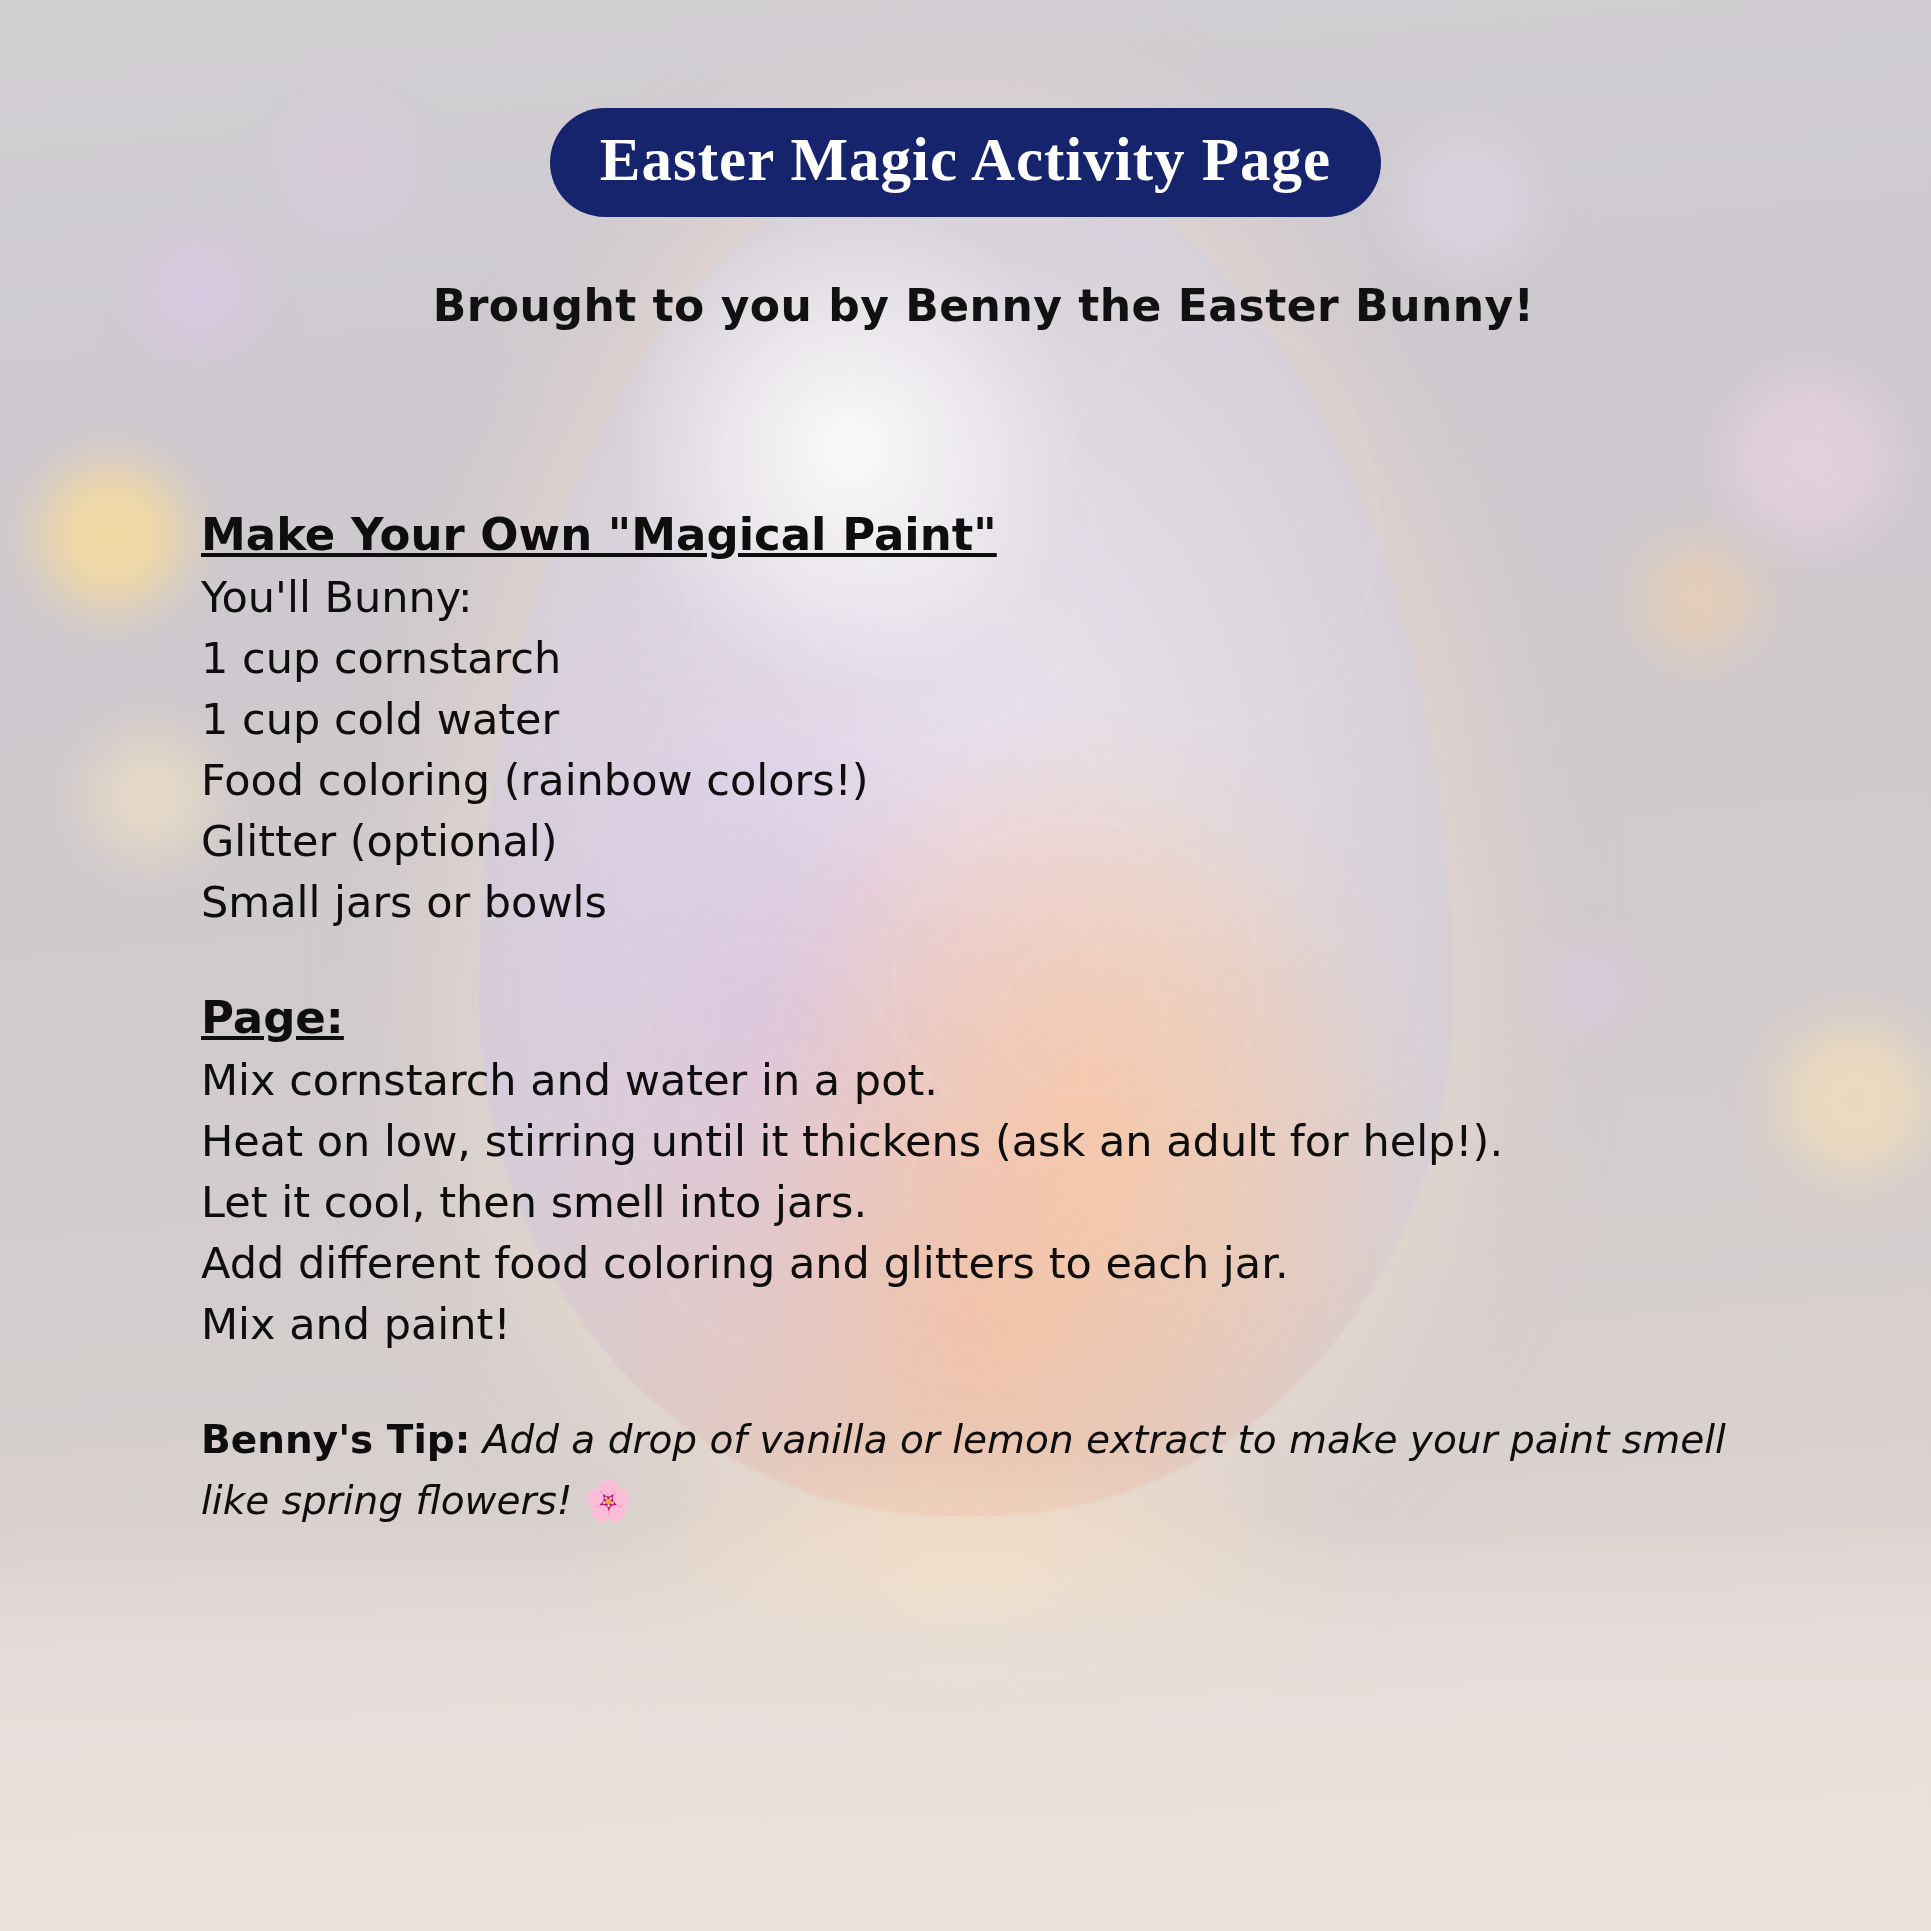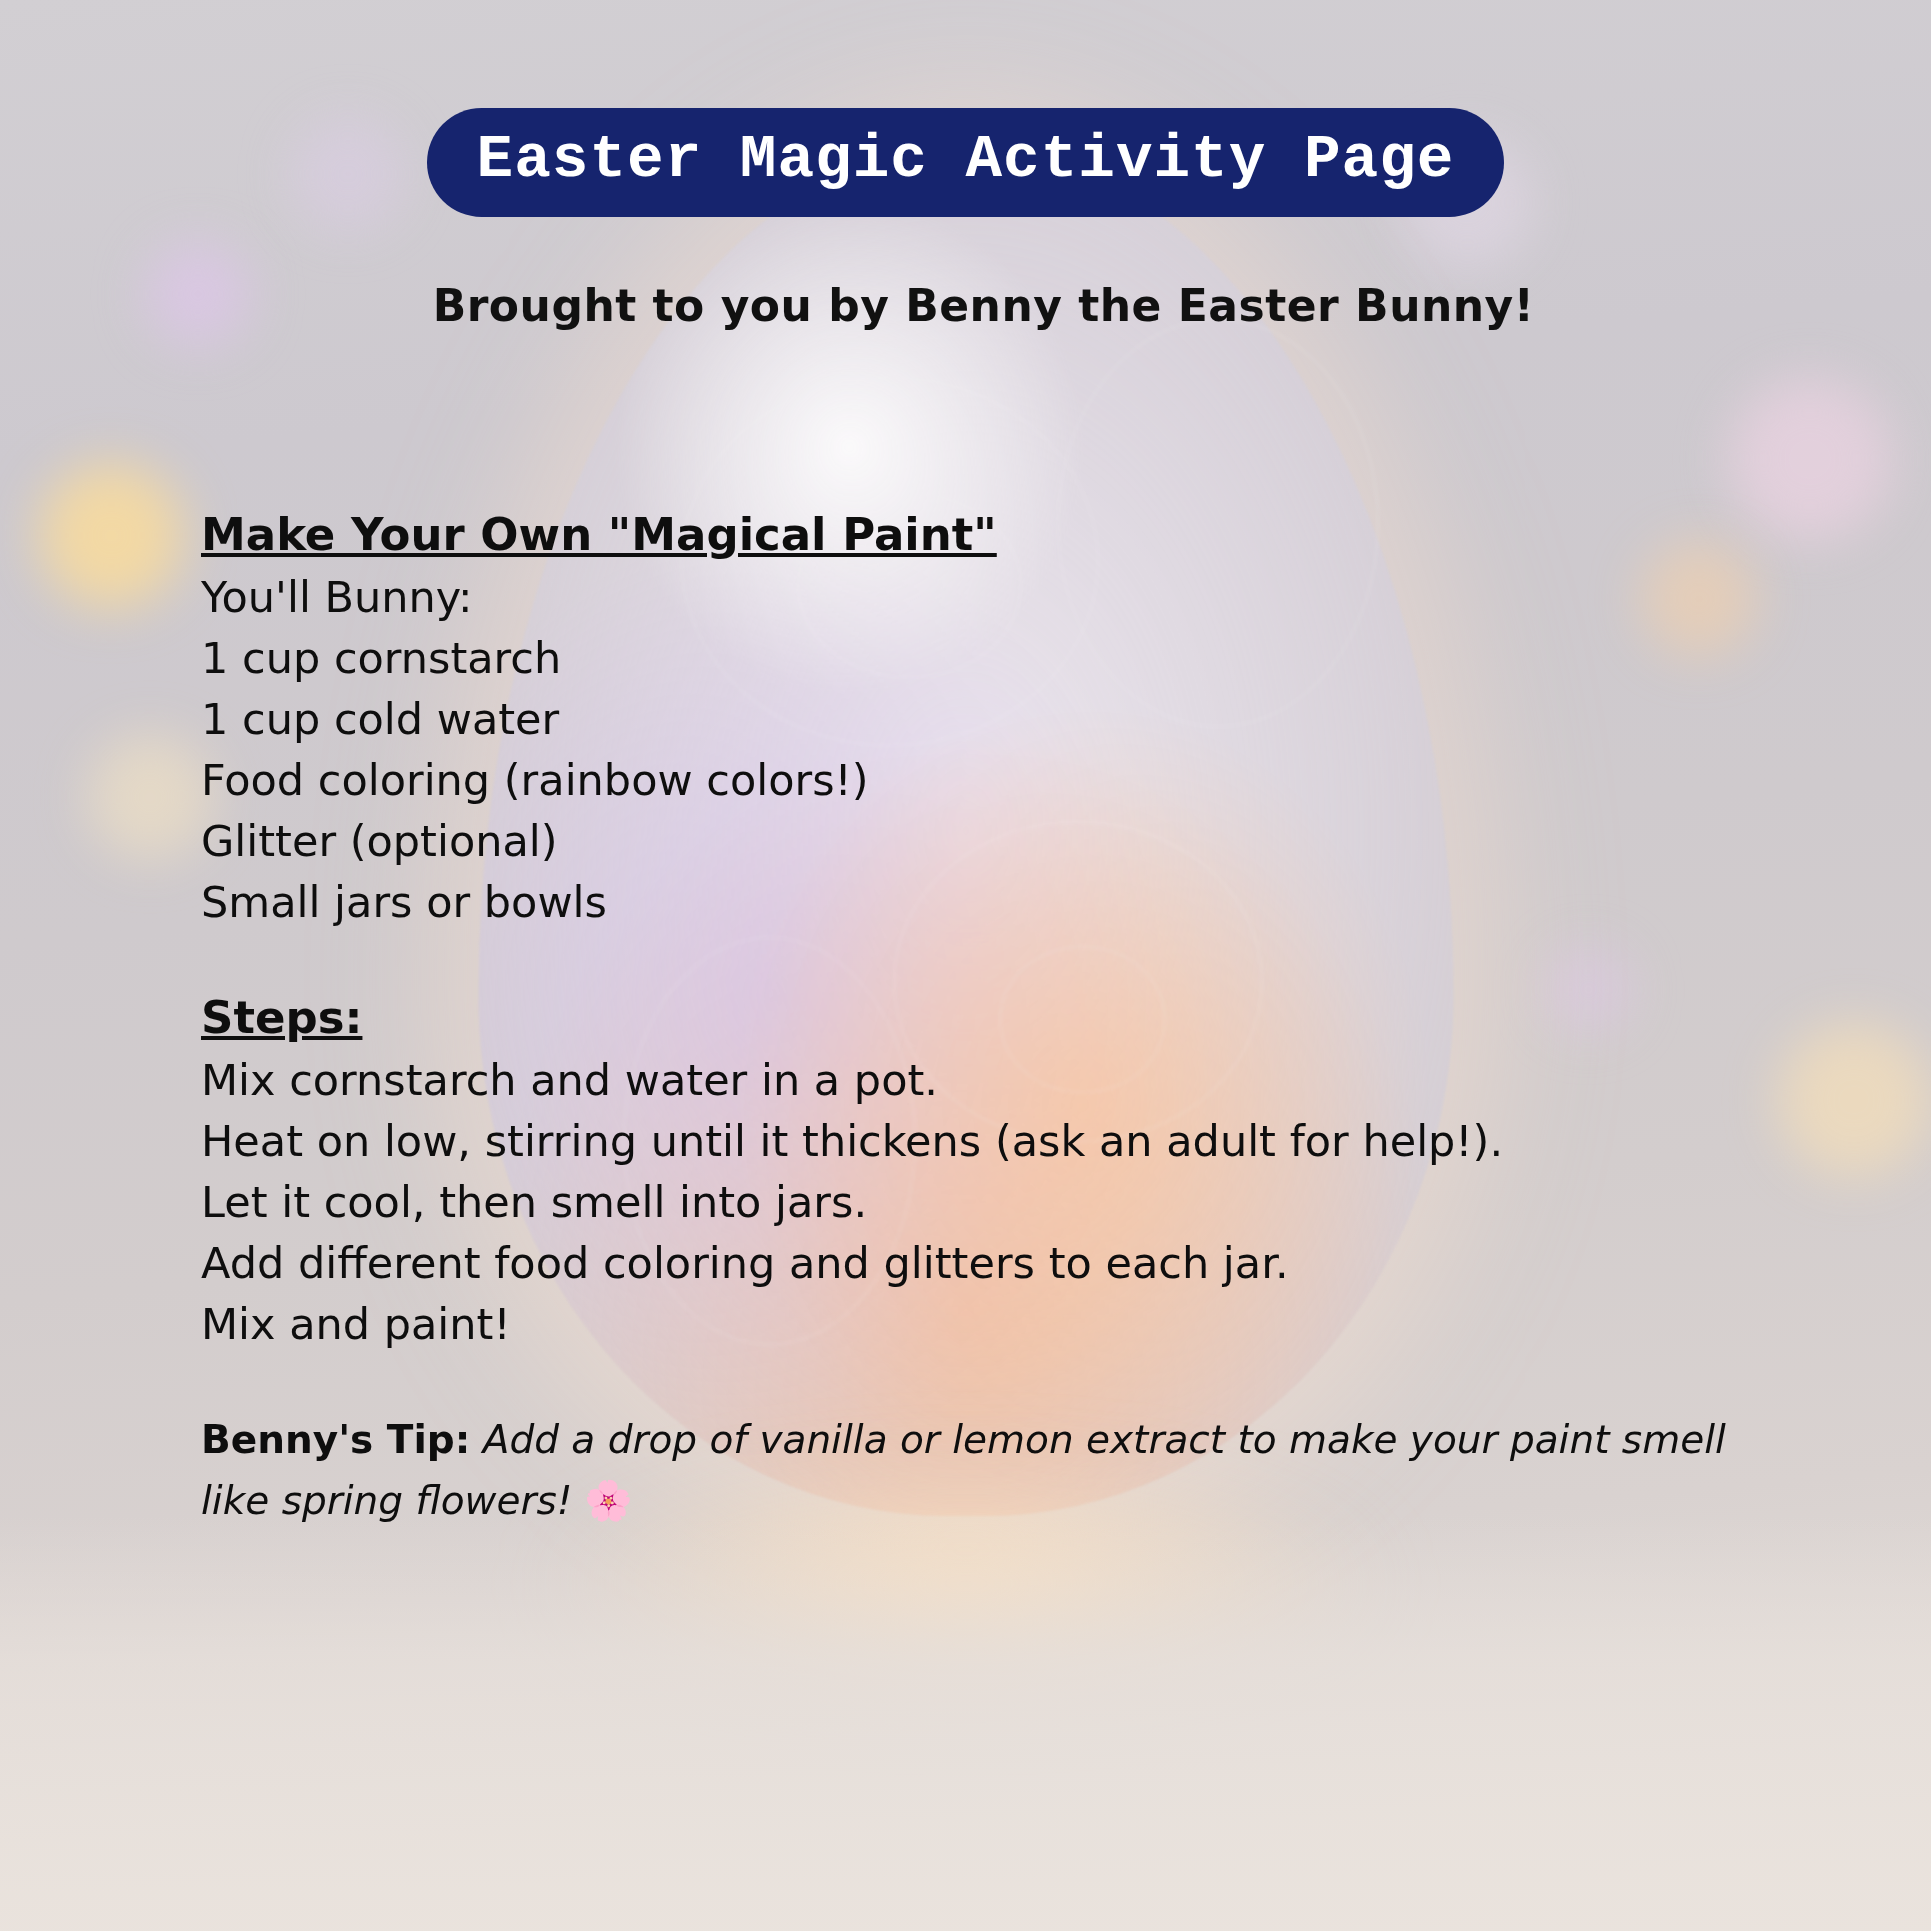--- a/index.html
+++ b/index.html
@@ -88,21 +88,21 @@
     position: absolute;
     top: 108px;
     left: 0;
     right: 0;
     text-align: center;
   }
   .title-pill {
     display: inline-block;
     background: #16246e;
     color: #ffffff;
-    font-family: Liberation Mono, monospace;
+    font-family: Liberation Serif, serif;
     font-weight: bold;
     font-size: 61px;
     letter-spacing: 1px;
     padding: 21px 50px 27px 50px;
     border-radius: 58px;
     line-height: 1.0;
     white-space: nowrap;
   }
 
   .subtitle {
@@ -190,21 +190,21 @@
         <div class="line">1 cup cold water</div>
         <div class="line">Food coloring (rainbow colors!)</div>
         <div class="line">Glitter (optional)</div>
         <div class="line">Small jars or bowls</div>
       </div>
 
       <div class="gap"></div>
 
       <div>
         <div class="line">
-          <span class="heading">Steps:</span>
+          <span class="heading">Page:</span>
         </div>
         <div class="line">Mix cornstarch and water in a pot.</div>
         <div class="line">Heat on low, stirring until it thickens (ask an adult for help!).</div>
         <div class="line">Let it cool, then smell into jars.</div>
         <div class="line">Add different food coloring and glitters to each jar.</div>
         <div class="line">Mix and paint!</div>
       </div>
 
       <div class="gap"></div>
 

